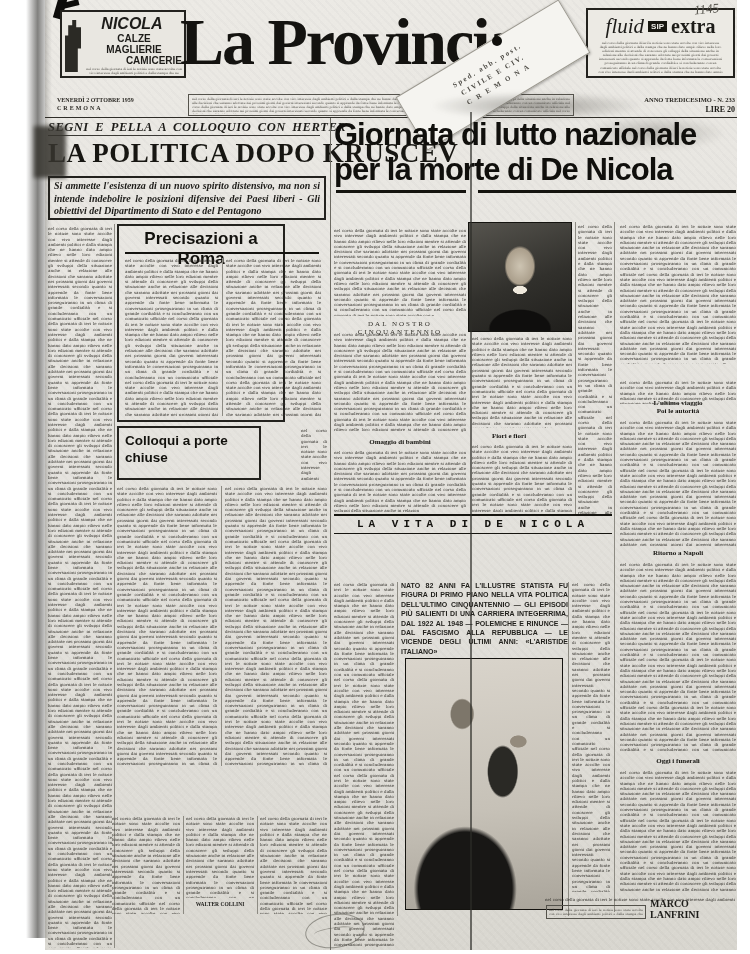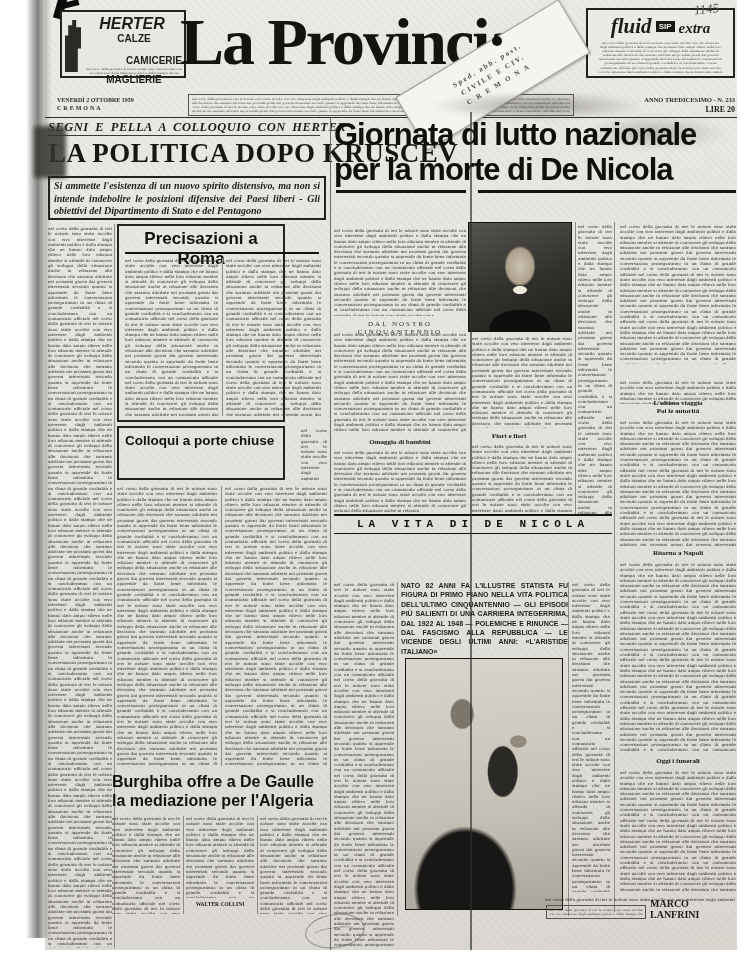--- a/index.html
+++ b/index.html
@@ -52,34 +52,34 @@
 <body>
 
 <div id="stage">
   <div id="paper" class="abs"></div>
   <div id="spine" class="abs"></div>
   <div class="abs" style="left:56px;top:-5px;width:9px;height:24px;background:#0d0c0a;transform:rotate(16deg);"></div>
   <div class="abs" style="left:63px;top:1px;width:16px;height:6px;background:#0d0c0a;transform:rotate(-14deg);"></div>
 
   <div class="abs bx" style="left:60px;top:10px;width:126px;height:68px;background:#e9e7e1;">
     <div class="abs" style="left:3px;top:8px;width:16px;height:52px;background:#2b2a25;clip-path:polygon(0 100%,0 30%,20% 30%,20% 10%,45% 10%,45% 0,70% 0,70% 14%,100% 14%,100% 55%,80% 55%,80% 100%);"></div>
-    <div class="abs sans" style="left:20px;top:3px;width:100px;text-align:center;font-weight:bold;font-style:italic;font-size:16px;">HERTER</div>
+    <div class="abs sans" style="left:20px;top:3px;width:100px;text-align:center;font-weight:bold;font-style:italic;font-size:16px;">NICOLA</div>
     <div class="abs sans" style="left:24px;top:21px;width:96px;text-align:center;font-weight:bold;font-size:10px;line-height:11px;">CALZE</div>
-    <div class="abs sans" style="left:24px;top:32px;width:96px;text-align:center;font-weight:bold;font-size:10px;line-height:11px;margin-top:30px;">MAGLIERIE</div>
+    <div class="abs sans" style="left:24px;top:32px;width:96px;text-align:center;font-weight:bold;font-size:10px;line-height:11px;">MAGLIERIE</div>
     <div class="abs sans" style="left:24px;top:43px;width:96px;text-align:right;font-weight:bold;font-size:10px;line-height:11px;">CAMICERIE</div>
     <div class="abs greek greek-xs" style="left:24px;top:55px;width:96px;height:9px;text-align:center;">nel corso della giornata di ieri le notizie sono state accolte con vivo interesse dagli ambienti politici e dalla stampa che ne hanno dato a</div>
   </div>
 
   <div class="abs serif" style="left:180px;top:4px;width:400px;height:90px;font-weight:bold;font-size:66px;letter-spacing:-2px;color:#141310;white-space:nowrap;">La Provincia</div>
 
   <div class="abs bx" style="left:586px;top:8px;width:149px;height:70px;background:#eceae4;">
     <div class="abs" style="left:0;top:4px;width:145px;text-align:center;white-space:nowrap;">
-      <span class="serif" style="font-weight:bold;font-style:italic;font-size:21px;">fluid</span>
+      <span class="serif" style="font-weight:normal;font-style:italic;font-size:21px;">fluid</span>
       <span class="sans" style="display:inline-block;background:#17160f;color:#f0eee8;font-size:8px;font-weight:bold;padding:1px 3px;vertical-align:4px;">SIP</span>
-      <span class="serif" style="font-weight:bold;font-style:italic;font-size:15px;">extra</span>
+      <span class="serif" style="font-weight:bold;font-size:20px;">extra</span>
     </div>
     <div class="abs greek greek-xs" style="left:10px;top:31px;width:125px;height:32px;text-align:center;">nel corso della giornata di ieri le notizie sono state accolte con vivo interesse dagli ambienti politici e dalla stampa che ne hanno dato ampio rilievo nelle loro edizioni mentre si attende di conoscere gli sviluppi della situazione anche in relazione alle decisioni che saranno adottate nei prossimi giorni dai governi interessati secondo quanto si apprende da fonte bene informata le conversazioni proseguiranno in un clima di grande cordialità e si concluderanno con un comunicato ufficiale nel corso della giornata di ieri le notizie sono state accolte con vivo interesse dagli ambienti politici e dalla stampa che ne hanno dato ampio rilievo </div>
   </div>
 
   <div class="abs serif" style="left:694px;top:0;width:50px;font-style:italic;font-size:13px;color:#55534c;transform:rotate(-6deg);">1145</div>
 
   <div class="abs serif" style="left:57px;top:96px;width:126px;font-weight:bold;font-size:6px;line-height:8px;color:#2c2a25;">VENERDÌ 2 OTTOBRE 1959</div>
   <div class="abs serif" style="left:57px;top:105px;width:126px;font-weight:bold;font-size:6px;letter-spacing:2px;color:#2c2a25;">CREMONA</div>
   <div class="abs bx-thin" style="left:188px;top:94px;width:386px;height:22px;">
     <div class="abs greek greek-xs" style="left:3px;top:2px;width:378px;height:17px;">nel corso della giornata di ieri le notizie sono state accolte con vivo interesse dagli ambienti politici e dalla stampa che ne hanno dato ampio rilievo nelle loro edizioni mentre si attende di conoscere gli sviluppi della situazione anche in relazione alle decisioni che saranno adottate nei prossimi giorni dai governi interessati secondo quanto si apprende da fonte bene informata le conversazioni proseguiranno in un clima di grande cordialità e si concluderanno con un comunicato ufficiale nel corso della giornata di ieri le notizie sono state accolte con vivo interesse dagli ambienti politici e dalla stampa che ne hanno dato ampio rilievo nelle loro edizioni mentre si attende di conoscere gli sviluppi della situazione anche in relazione alle decisioni che saranno adottate nei prossimi giorni dai governi interessati secondo quanto si apprende da fonte bene informata le conversazioni proseguiranno in un clima di grande cordialità e si concluderanno con un comunicato ufficiale nel corso della giornata di ieri le notizie sono st</div>
@@ -108,35 +108,31 @@
   <div class="abs rule-v" style="left:114px;top:224px;height:724px;"></div>
 
   <div class="abs bx" style="left:117px;top:224px;width:168px;height:198px;">
     <div class="sans" style="margin-top:3px;text-align:center;font-weight:bold;font-size:17px;color:#12110d;">Precisazioni a Roma</div>
     <div class="abs rule-h" style="left:6px;top:26px;width:194px;height:2px;background:#14130f;"></div>
     <div class="abs greek" style="left:6px;top:32px;width:93px;height:158px;">nel corso della giornata di ieri le notizie sono state accolte con vivo interesse dagli ambienti politici e dalla stampa che ne hanno dato ampio rilievo nelle loro edizioni mentre si attende di conoscere gli sviluppi della situazione anche in relazione alle decisioni che saranno adottate nei prossimi giorni dai governi interessati secondo quanto si apprende da fonte bene informata le conversazioni proseguiranno in un clima di grande cordialità e si concluderanno con un comunicato ufficiale nel corso della giornata di ieri le notizie sono state accolte con vivo interesse dagli ambienti politici e dalla stampa che ne hanno dato ampio rilievo nelle loro edizioni mentre si attende di conoscere gli sviluppi della situazione anche in relazione alle decisioni che saranno adottate nei prossimi giorni dai governi interessati secondo quanto si apprende da fonte bene informata le conversazioni proseguiranno in un clima di grande cordialità e si concluderanno con un comunicato ufficiale nel corso della giornata di ieri le notizie sono state accolte con vivo interesse dagli ambienti politici e dalla stampa che ne hanno dato ampio rilievo nelle loro edizioni mentre si attende di conoscere gli sviluppi della situazione anche in relazione alle decisioni che saranno adottate nei prossimi giorni dai governi interessati secondo quanto </div>
     <div class="abs rule-v" style="left:103px;top:32px;height:158px;"></div>
     <div class="abs greek" style="left:107px;top:32px;width:95px;height:158px;">nel corso della giornata di ieri le notizie sono state accolte con vivo interesse dagli ambienti politici e dalla stampa che ne hanno dato ampio rilievo nelle loro edizioni mentre si attende di conoscere gli sviluppi della situazione anche in relazione alle decisioni che saranno adottate nei prossimi giorni dai governi interessati secondo quanto si apprende da fonte bene informata le conversazioni proseguiranno in un clima di grande cordialità e si concluderanno con un comunicato ufficiale nel corso della giornata di ieri le notizie sono state accolte con vivo interesse dagli ambienti politici e dalla stampa che ne hanno dato ampio rilievo nelle loro edizioni mentre si attende di conoscere gli sviluppi della situazione anche in relazione alle decisioni che saranno adottate nei prossimi giorni dai governi interessati secondo quanto si apprende da fonte bene informata le conversazioni proseguiranno in un clima di grande cordialità e si concluderanno con un comunicato ufficiale nel corso della giornata di ieri le notizie sono state accolte con vivo interesse dagli ambienti politici e dalla stampa che ne hanno dato ampio rilievo nelle loro edizioni mentre si attende di conoscere gli sviluppi della situazione anche in relazione alle decisioni che saranno adottate nei prossimi giorni dai governi interessati secondo quanto si apprende da fonte bene inf</div>
   </div>
 
-  <div class="abs bx" style="left:117px;top:426px;width:168px;height:54px;">
+  <div class="abs bx" style="left:117px;top:426px;width:144px;height:54px;">
     <div class="sans" style="padding:4px 0 0 6px;font-weight:bold;font-size:13.5px;line-height:17px;color:#12110d;">
       <div>Colloqui a porte chiuse</div>
     </div>
   </div>
   <div class="abs greek" style="left:301px;top:428px;width:26px;height:52px;">nel corso della giornata di ieri le notizie sono state accolte con vivo interesse dagli ambienti politici e dalla stampa che</div>
 
   <div class="abs greek" style="left:117px;top:486px;width:100px;height:280px;">nel corso della giornata di ieri le notizie sono state accolte con vivo interesse dagli ambienti politici e dalla stampa che ne hanno dato ampio rilievo nelle loro edizioni mentre si attende di conoscere gli sviluppi della situazione anche in relazione alle decisioni che saranno adottate nei prossimi giorni dai governi interessati secondo quanto si apprende da fonte bene informata le conversazioni proseguiranno in un clima di grande cordialità e si concluderanno con un comunicato ufficiale nel corso della giornata di ieri le notizie sono state accolte con vivo interesse dagli ambienti politici e dalla stampa che ne hanno dato ampio rilievo nelle loro edizioni mentre si attende di conoscere gli sviluppi della situazione anche in relazione alle decisioni che saranno adottate nei prossimi giorni dai governi interessati secondo quanto si apprende da fonte bene informata le conversazioni proseguiranno in un clima di grande cordialità e si concluderanno con un comunicato ufficiale nel corso della giornata di ieri le notizie sono state accolte con vivo interesse dagli ambienti politici e dalla stampa che ne hanno dato ampio rilievo nelle loro edizioni mentre si attende di conoscere gli sviluppi della situazione anche in relazione alle decisioni che saranno adottate nei prossimi giorni dai governi interessati secondo quanto si apprende da fonte bene informata le conversazioni proseguiranno in un clima di grande cordialità e si concluderanno con un comunicato ufficiale nel corso della giornata di ieri le notizie sono state accolte con vivo interesse dagli ambienti politici e dalla stampa che ne hanno dato ampio rilievo nelle loro edizioni mentre si attende di conoscere gli sviluppi della situazione anche in relazione alle decisioni che saranno adottate nei prossimi giorni dai governi interessati secondo quanto si apprende da fonte bene informata le conversazioni proseguiranno in un clima di grande cordialità e si concluderanno con un comunicato ufficiale nel corso della giornata di ieri le notizie sono state accolte con vivo interesse dagli ambienti politici e dalla stampa che ne hanno dato ampio rilievo nelle loro edizioni mentre si attende di conoscere gli sviluppi della situazione anche in relazione alle decisioni che saranno adottate nei prossimi giorni dai governi interessati secondo quanto si apprende da fonte bene informata le conversazioni proseguiranno in un clima di grande cordialità e si concluderanno con un comunicato ufficiale nel corso della giornata di ieri le notizie sono state accolte con vivo int</div>
   <div class="abs rule-v" style="left:221px;top:486px;height:280px;"></div>
   <div class="abs greek" style="left:225px;top:486px;width:102px;height:280px;">nel corso della giornata di ieri le notizie sono state accolte con vivo interesse dagli ambienti politici e dalla stampa che ne hanno dato ampio rilievo nelle loro edizioni mentre si attende di conoscere gli sviluppi della situazione anche in relazione alle decisioni che saranno adottate nei prossimi giorni dai governi interessati secondo quanto si apprende da fonte bene informata le conversazioni proseguiranno in un clima di grande cordialità e si concluderanno con un comunicato ufficiale nel corso della giornata di ieri le notizie sono state accolte con vivo interesse dagli ambienti politici e dalla stampa che ne hanno dato ampio rilievo nelle loro edizioni mentre si attende di conoscere gli sviluppi della situazione anche in relazione alle decisioni che saranno adottate nei prossimi giorni dai governi interessati secondo quanto si apprende da fonte bene informata le conversazioni proseguiranno in un clima di grande cordialità e si concluderanno con un comunicato ufficiale nel corso della giornata di ieri le notizie sono state accolte con vivo interesse dagli ambienti politici e dalla stampa che ne hanno dato ampio rilievo nelle loro edizioni mentre si attende di conoscere gli sviluppi della situazione anche in relazione alle decisioni che saranno adottate nei prossimi giorni dai governi interessati secondo quanto si apprende da fonte bene informata le conversazioni proseguiranno in un clima di grande cordialità e si concluderanno con un comunicato ufficiale nel corso della giornata di ieri le notizie sono state accolte con vivo interesse dagli ambienti politici e dalla stampa che ne hanno dato ampio rilievo nelle loro edizioni mentre si attende di conoscere gli sviluppi della situazione anche in relazione alle decisioni che saranno adottate nei prossimi giorni dai governi interessati secondo quanto si apprende da fonte bene informata le conversazioni proseguiranno in un clima di grande cordialità e si concluderanno con un comunicato ufficiale nel corso della giornata di ieri le notizie sono state accolte con vivo interesse dagli ambienti politici e dalla stampa che ne hanno dato ampio rilievo nelle loro edizioni mentre si attende di conoscere gli sviluppi della situazione anche in relazione alle decisioni che saranno adottate nei prossimi giorni dai governi interessati secondo quanto si apprende da fonte bene informata le conversazioni proseguiranno in un clima di grande cordialità e si concluderanno con un comunicato ufficiale nel corso della giornata di ieri le notizie sono state accolte con vivo interesse dagli ambienti politici e dalla stampa che n</div>
 
-  <div class="abs sans" style="left:112px;top:772px;width:218px;font-weight:bold;font-size:16px;line-height:19px;color:#13120e;">
-    <div>Burghiba offre a De Gaulle</div>
-    <div>la mediazione per l'Algeria</div>
-  </div>
   <div class="abs greek" style="left:112px;top:816px;width:68px;height:98px;">nel corso della giornata di ieri le notizie sono state accolte con vivo interesse dagli ambienti politici e dalla stampa che ne hanno dato ampio rilievo nelle loro edizioni mentre si attende di conoscere gli sviluppi della situazione anche in relazione alle decisioni che saranno adottate nei prossimi giorni dai governi interessati secondo quanto si apprende da fonte bene informata le conversazioni proseguiranno in un clima di grande cordialità e si concluderanno con un comunicato ufficiale nel corso della giornata di ieri le notizie sono state accolte con vivo interesse dagli ambienti politici e dall</div>
   <div class="abs rule-v" style="left:183px;top:816px;height:98px;"></div>
   <div class="abs greek" style="left:186px;top:816px;width:68px;height:82px;">nel corso della giornata di ieri le notizie sono state accolte con vivo interesse dagli ambienti politici e dalla stampa che ne hanno dato ampio rilievo nelle loro edizioni mentre si attende di conoscere gli sviluppi della situazione anche in relazione alle decisioni che saranno adottate nei prossimi giorni dai governi interessati secondo quanto si apprende da fonte bene informata le conversazioni proseguiranno in un clima di grande cordialità e si concluderanno con un comunicato ufficiale nel corso del</div>
   <div class="abs serif" style="left:186px;top:901px;width:68px;text-align:center;font-weight:bold;font-size:5.5px;">WALTER COLLINI</div>
   <div class="abs rule-v" style="left:257px;top:816px;height:98px;"></div>
   <div class="abs greek" style="left:260px;top:816px;width:67px;height:98px;">nel corso della giornata di ieri le notizie sono state accolte con vivo interesse dagli ambienti politici e dalla stampa che ne hanno dato ampio rilievo nelle loro edizioni mentre si attende di conoscere gli sviluppi della situazione anche in relazione alle decisioni che saranno adottate nei prossimi giorni dai governi interessati secondo quanto si apprende da fonte bene informata le conversazioni proseguiranno in un clima di grande cordialità e si concluderanno con un comunicato ufficiale nel corso della giornata di ieri le notizie sono state accolte con vivo interesse dagli ambienti politi</div>
 
   <div class="abs rule-v" style="left:330px;top:118px;height:832px;background:#6d6b63;"></div>
 
   <div class="abs smudge" style="left:432px;top:92px;width:210px;height:28px;background:radial-gradient(ellipse at 50% 50%,rgba(98,96,90,.55),rgba(0,0,0,0) 72%);"></div>

